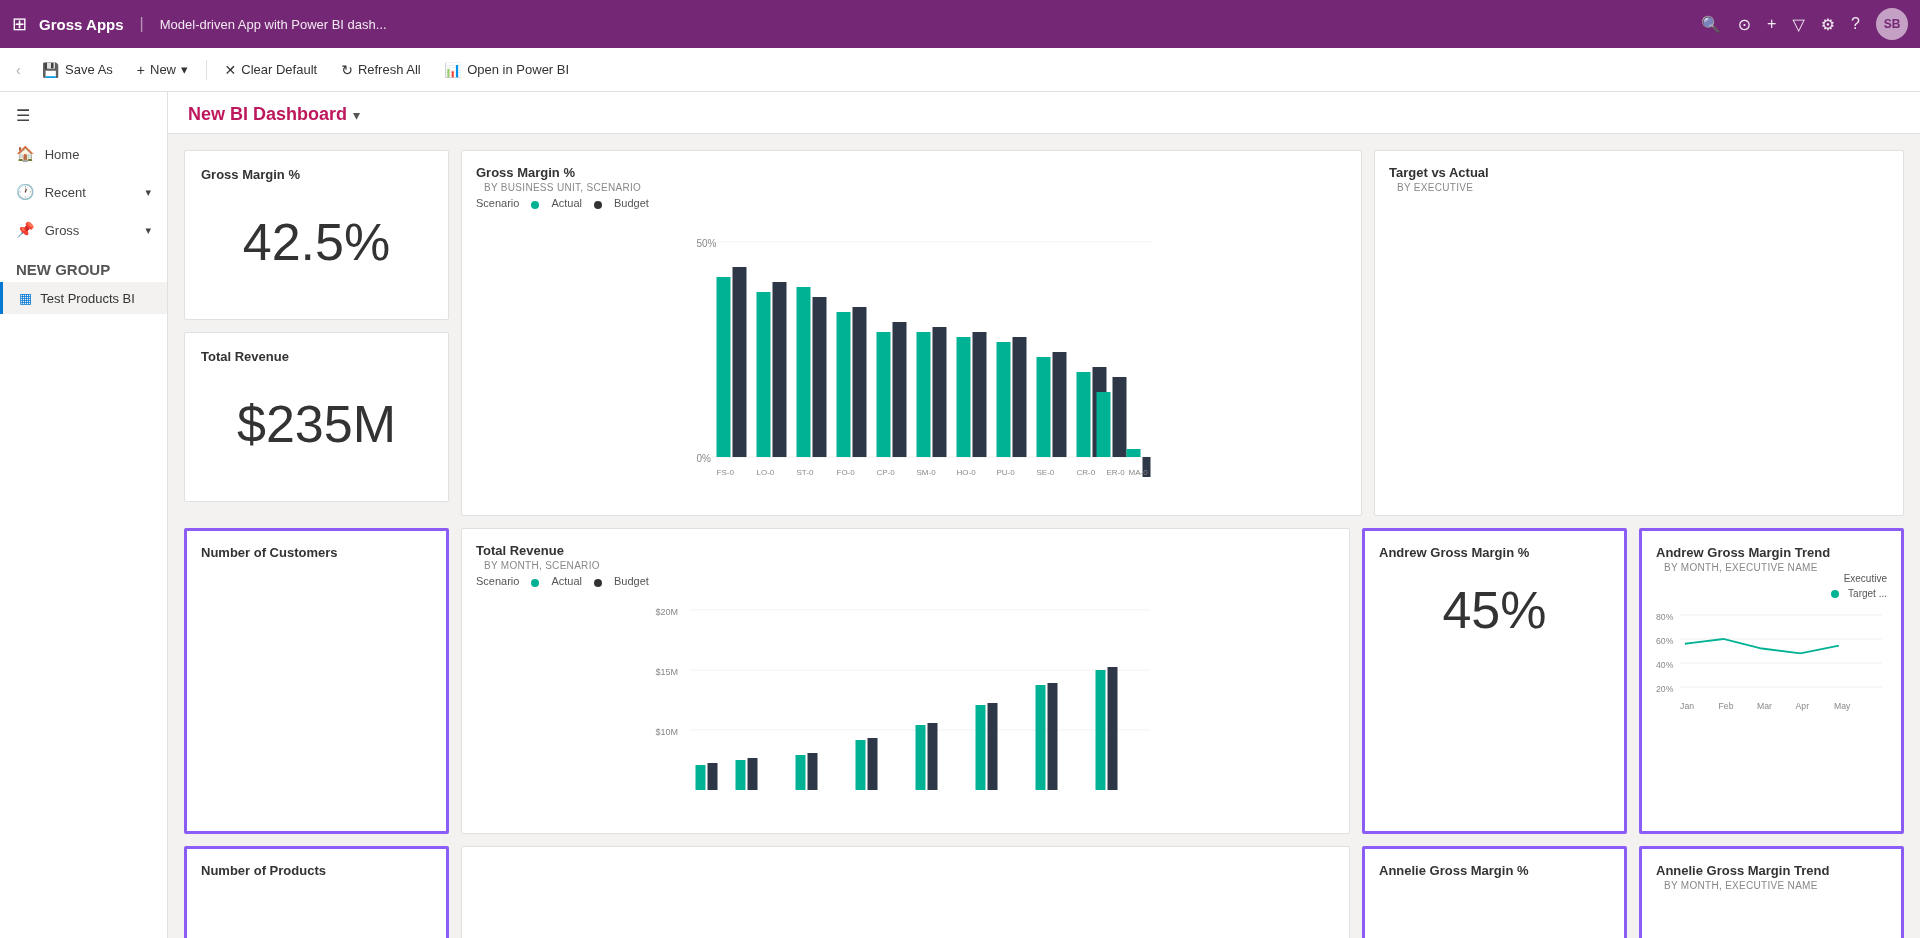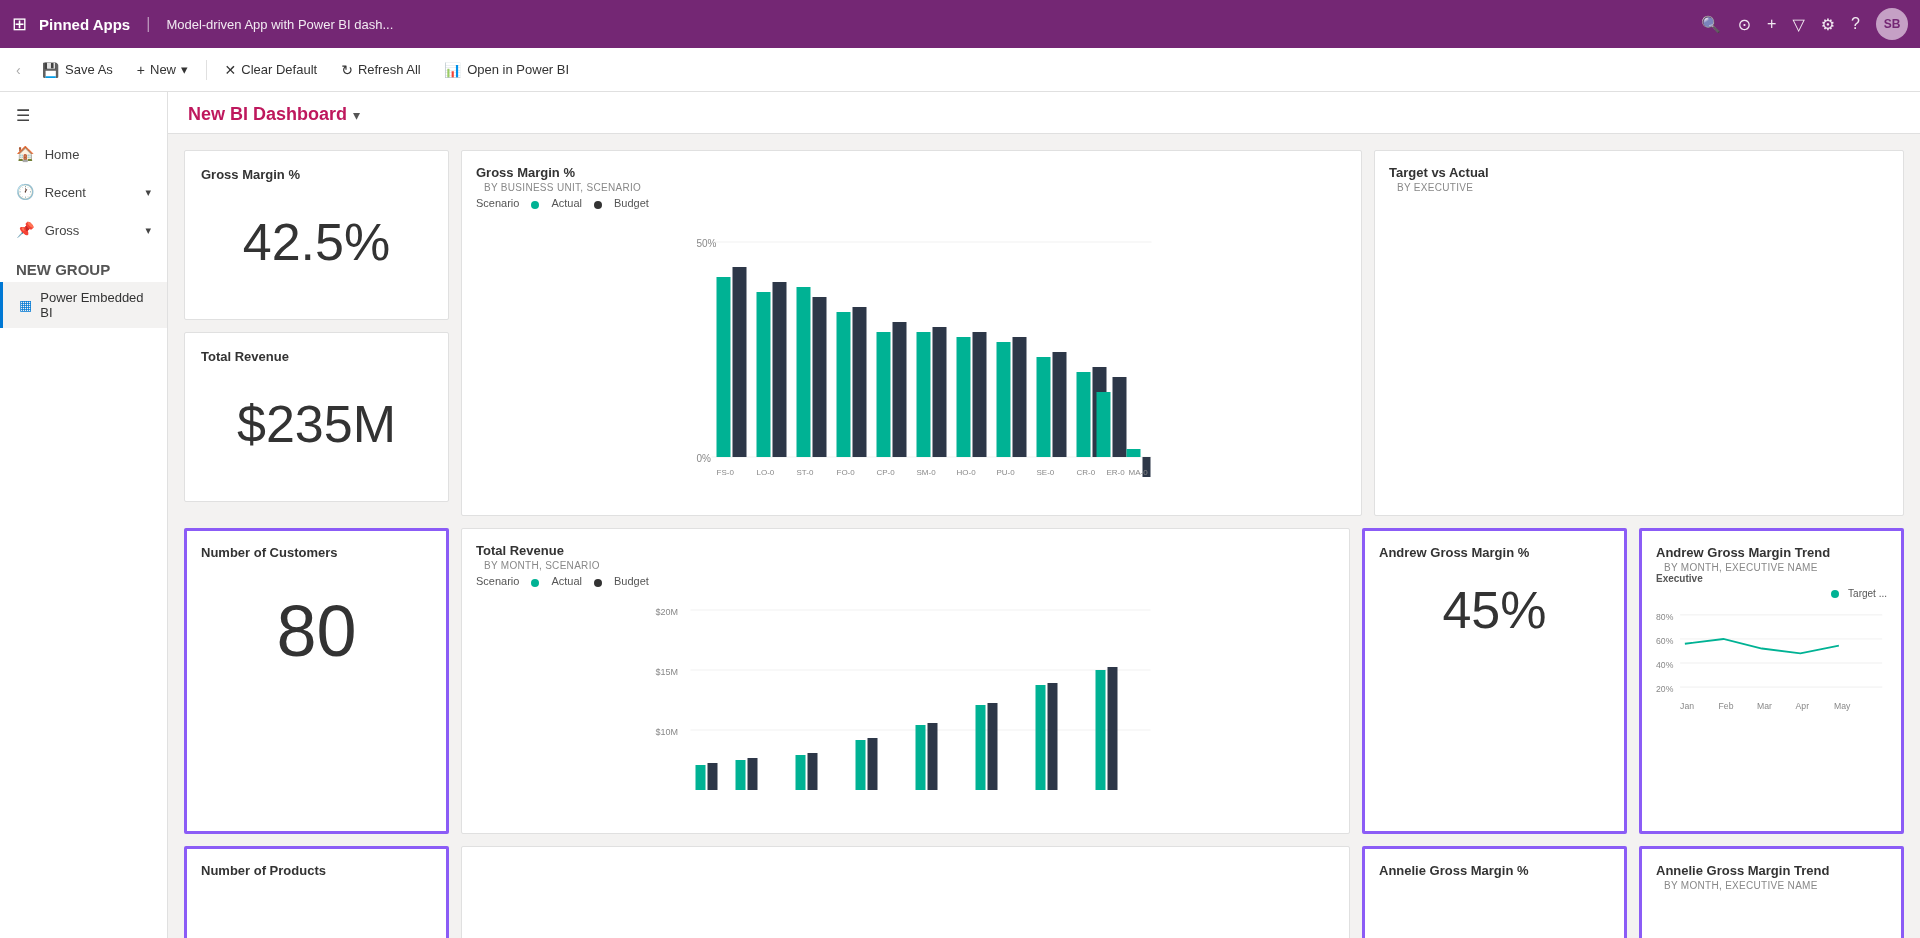--- a/index.html
+++ b/index.html
@@ -163,29 +163,29 @@
       grid-template-columns: 265px 1fr 265px 265px;
       gap: 12px;
     }
 
     .small-card { background: white; border: 3px solid #8b5cf6; border-radius: 2px; padding: 14px; }
 
     .andrew-value {
       font-size: 52px; font-weight: 200; color: #333;
       text-align: center; margin-top: 20px;
     }
-    .trend-legend { font-size: 10px; color: #555; text-align: left; margin-bottom: 4px; font-weight: bold; }
+    .trend-legend { font-size: 10px; color: #555; text-align: right; margin-bottom: 4px; }
     .trend-legend-dot { width: 8px; height: 8px; border-radius: 50%; background: #00b294; display: inline-block; margin-right: 3px; }
   </style>
 </head>
 <body>
 
 <div class="top-bar">
   <span class="top-bar-grid-icon">⊞</span>
-  <span class="top-bar-logo">Pinned Apps</span>
+  <span class="top-bar-logo">Gross Apps</span>
   <span class="top-bar-separator">|</span>
   <span class="top-bar-title">Model-driven App with Power BI dash...</span>
   <div class="top-bar-right">
     <span class="top-bar-icon">🔍</span>
     <span class="top-bar-icon">⊙</span>
     <span class="top-bar-icon">+</span>
     <span class="top-bar-icon">▽</span>
     <span class="top-bar-icon">⚙</span>
     <span class="top-bar-icon">?</span>
     <div class="top-bar-avatar">SB</div>
@@ -232,21 +232,21 @@
       <span class="sidebar-nav-chevron">▾</span>
     </div>
     <div class="sidebar-nav-item">
       <span class="sidebar-nav-icon">📌</span>
       <span>Gross</span>
       <span class="sidebar-nav-chevron">▾</span>
     </div>
     <div class="sidebar-section-label">New Group</div>
     <div class="sidebar-group-item">
       <span class="sidebar-group-item-icon">▦</span>
-      <span>Power Embedded BI</span>
+      <span>Test Products BI</span>
     </div>
   </div>
 
   <div class="content-area">
 
     <div class="dashboard-title-bar">
       <span class="dashboard-title">New BI Dashboard</span>
       <span class="dashboard-title-chevron">▾</span>
     </div>
 
@@ -338,21 +338,20 @@
 
       <div class="chart-card">
         <div class="card-title">Target vs Actual</div>
         <div class="card-subtitle">BY EXECUTIVE</div>
       </div>
 
       <div class="bottom-grid">
 
         <div class="small-card" style="min-height:180px;">
           <div class="card-title">Number of Customers</div>
-          <div class="card-big-value" style="font-size:72px; margin-top:30px;">80</div>
         </div>
 
         <div class="chart-card">
           <div class="card-title">Total Revenue</div>
           <div class="card-subtitle">BY MONTH, SCENARIO</div>
           <div class="chart-legend">
             <span>Scenario</span>
             <span class="legend-dot" style="background:#00b294;"></span>
             <span>Actual</span>
             <span class="legend-dot" style="background:#333;"></span>

